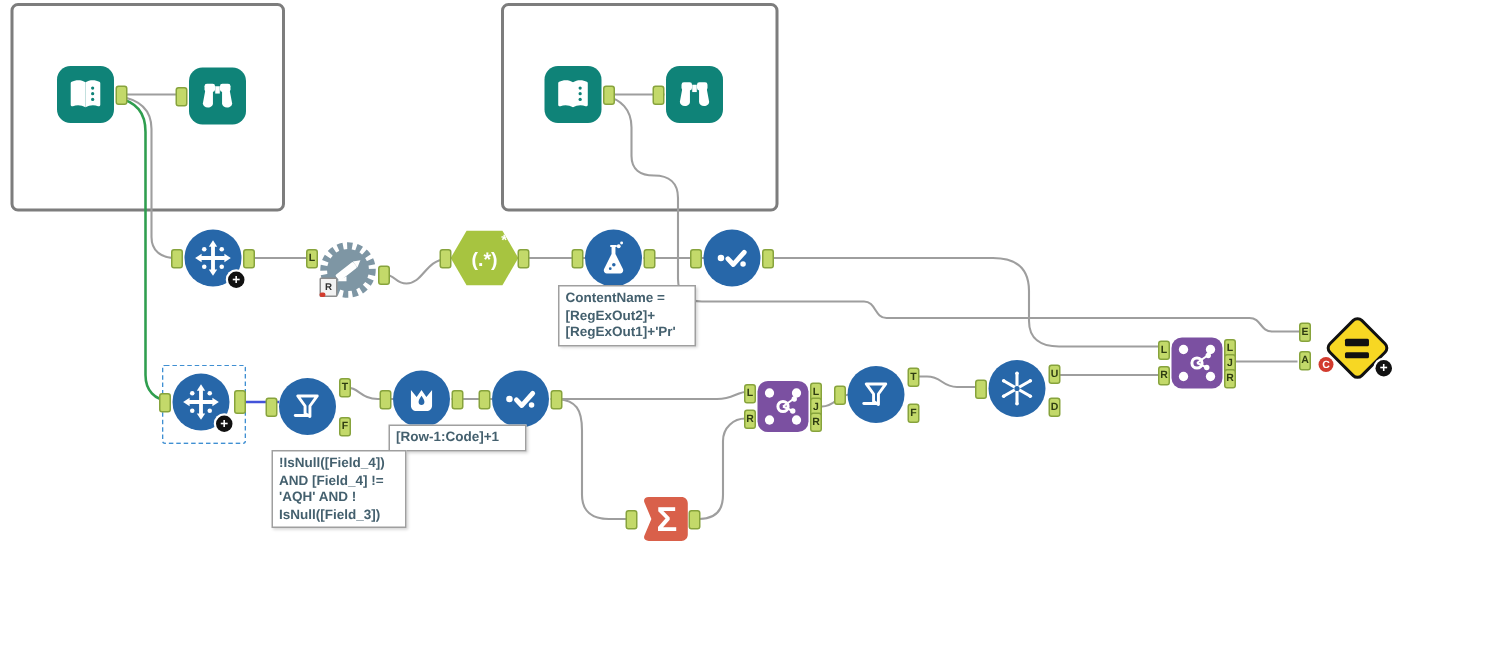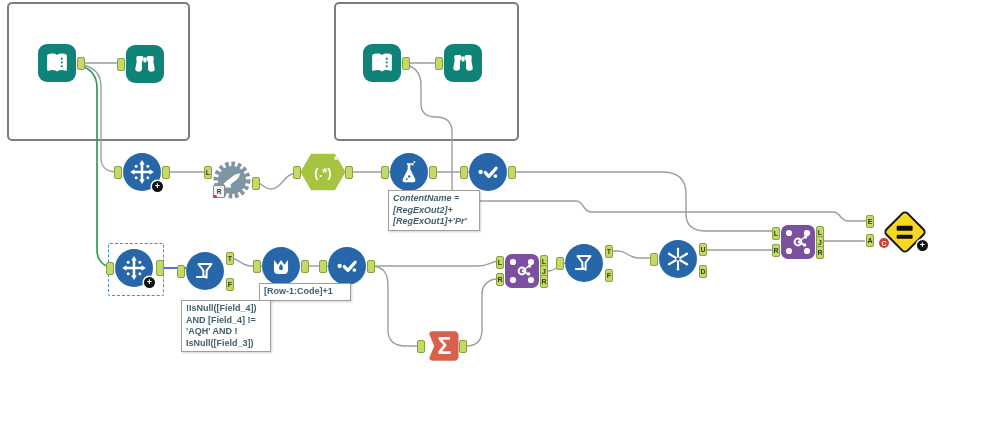--- a/index.html
+++ b/index.html
@@ -365,21 +365,21 @@
           <div class="bar"></div>
           <div class="bar"></div>
         </div>
     </div>
     <span class="anch" style="left:-17px;top:4px;">E</span>
     <span class="anch" style="left:-17px;top:23px;">A</span>
     <span class="badge-red" style="left:-4px;top:27px;">C</span>
     <span class="badge-plus" style="right:-3px;bottom:2px;">+</span>
   </div>
 
-  <div class="ann" style="left:388px;top:190px;width:82px;font-style:italic;">
+  <div class="ann" style="left:372px;top:190px;width:82px;">
     <div>ContentName =</div>
     <div>[RegExOut2]+</div>
     <div>[RegExOut1]+'Pr'</div>
   </div>
 
   <div class="ann" style="left:259px;top:283px;width:82px;">
     <div>[Row-1:Code]+1</div>
   </div>
 
   <div class="ann" style="left:181px;top:300px;width:80px;">

